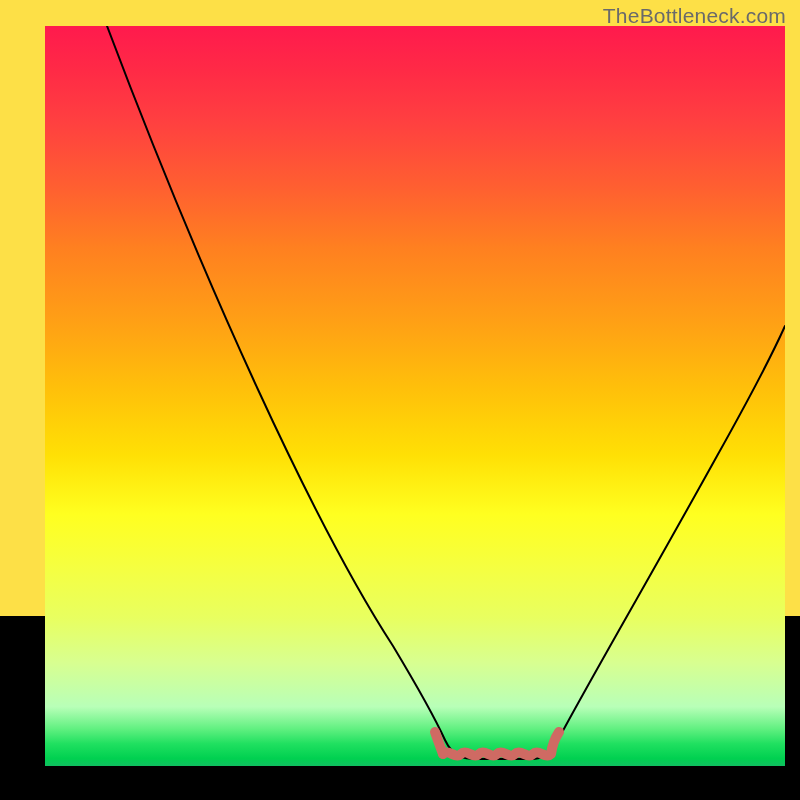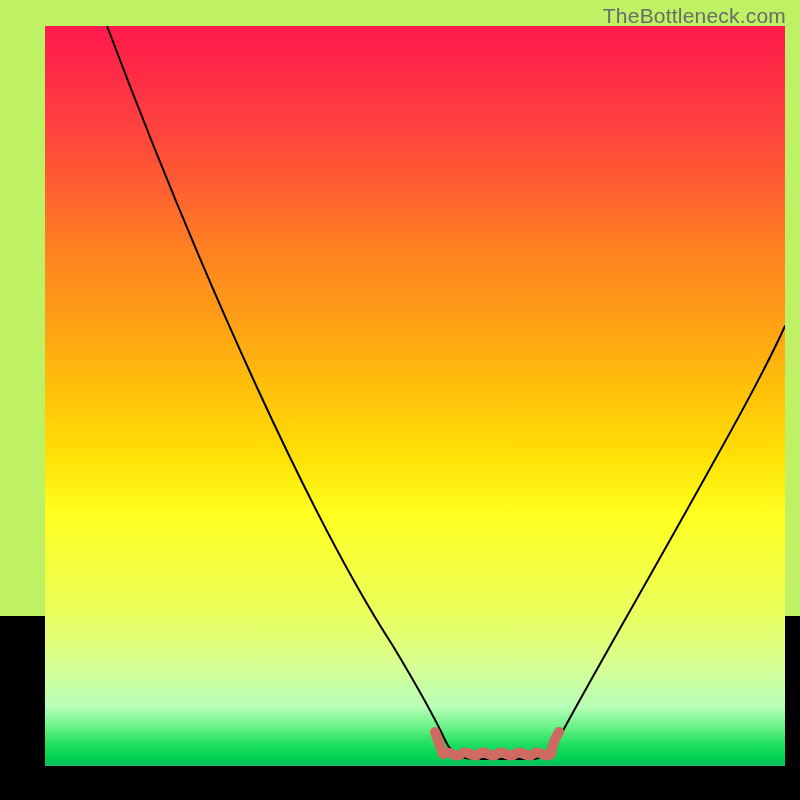--- a/index.html
+++ b/index.html
@@ -8,21 +8,21 @@
     width: 800px;
     height: 800px;
     overflow: hidden;
     background: #000;
     font-family: Arial, Helvetica, sans-serif;
   }
   .frame {
     position: relative;
     width: 800px;
     height: 616px;
-    background: #bef264;
+    background: #fde047;
   }
   .plot-box {
     position: absolute;
     left: 45px;
     top: 26px;
     width: 740px;
     height: 740px;
     background: linear-gradient(to bottom,
       #ff1a4d 0%,
       #ff2a46 6%,

